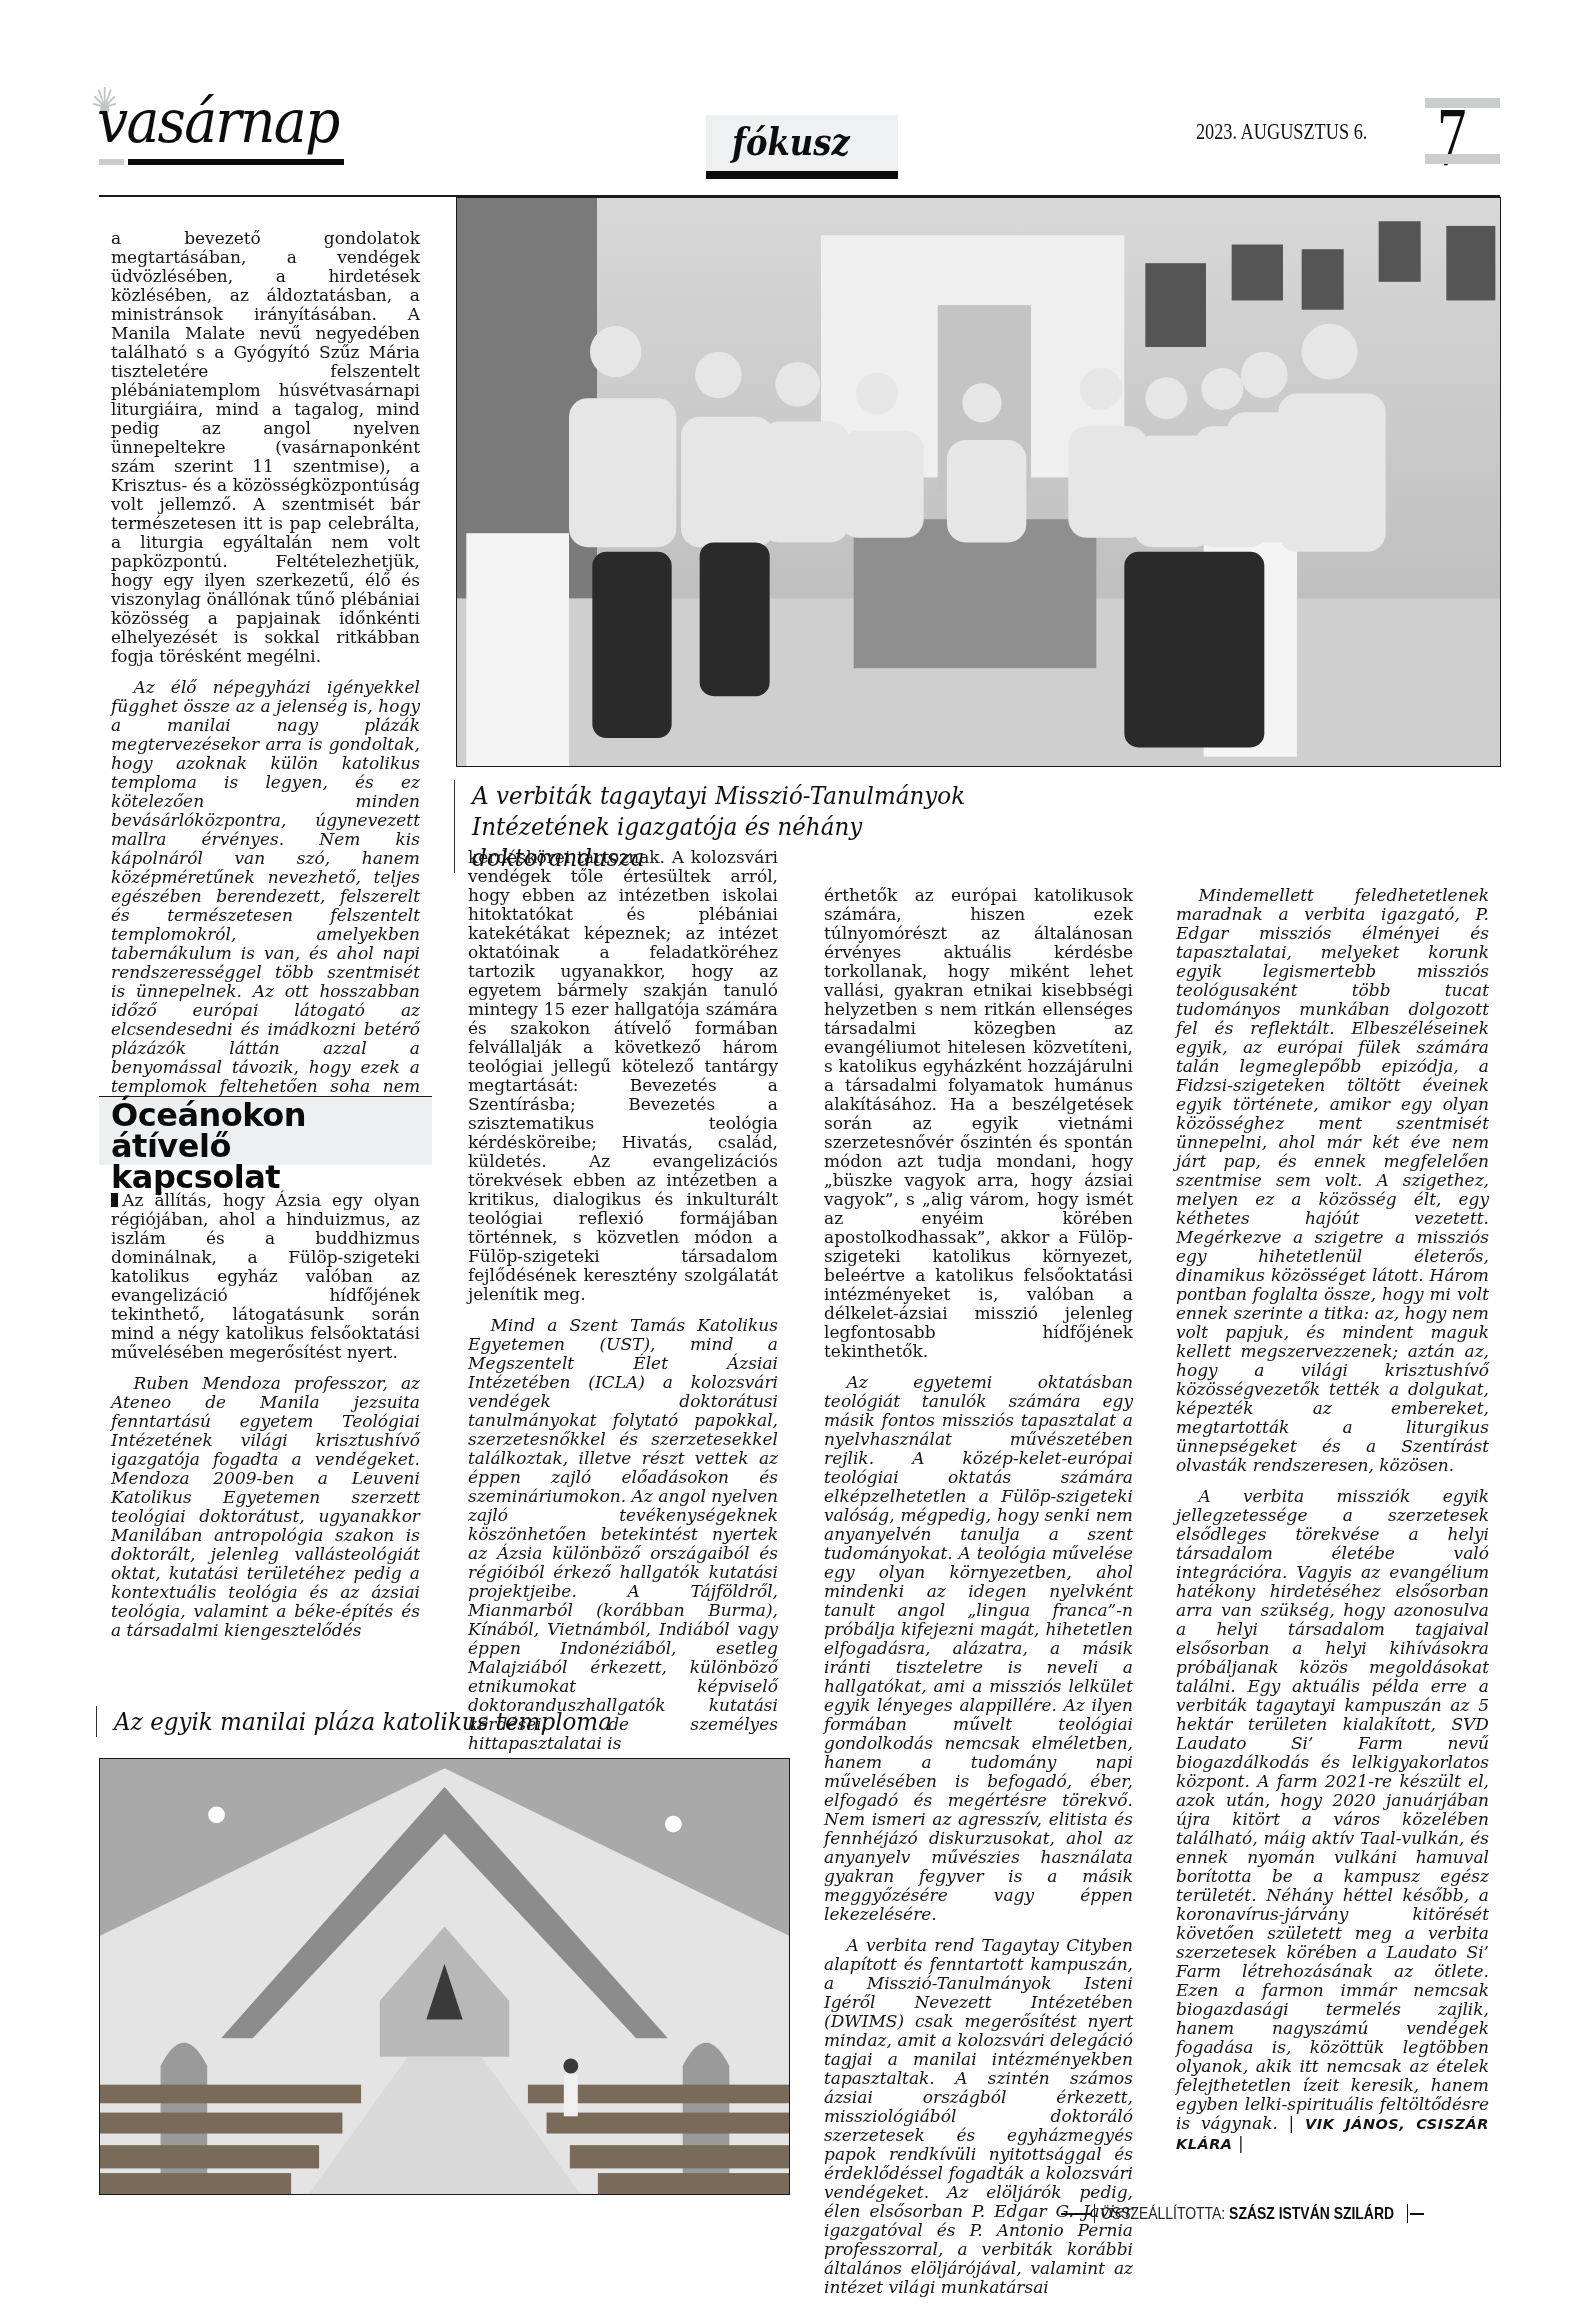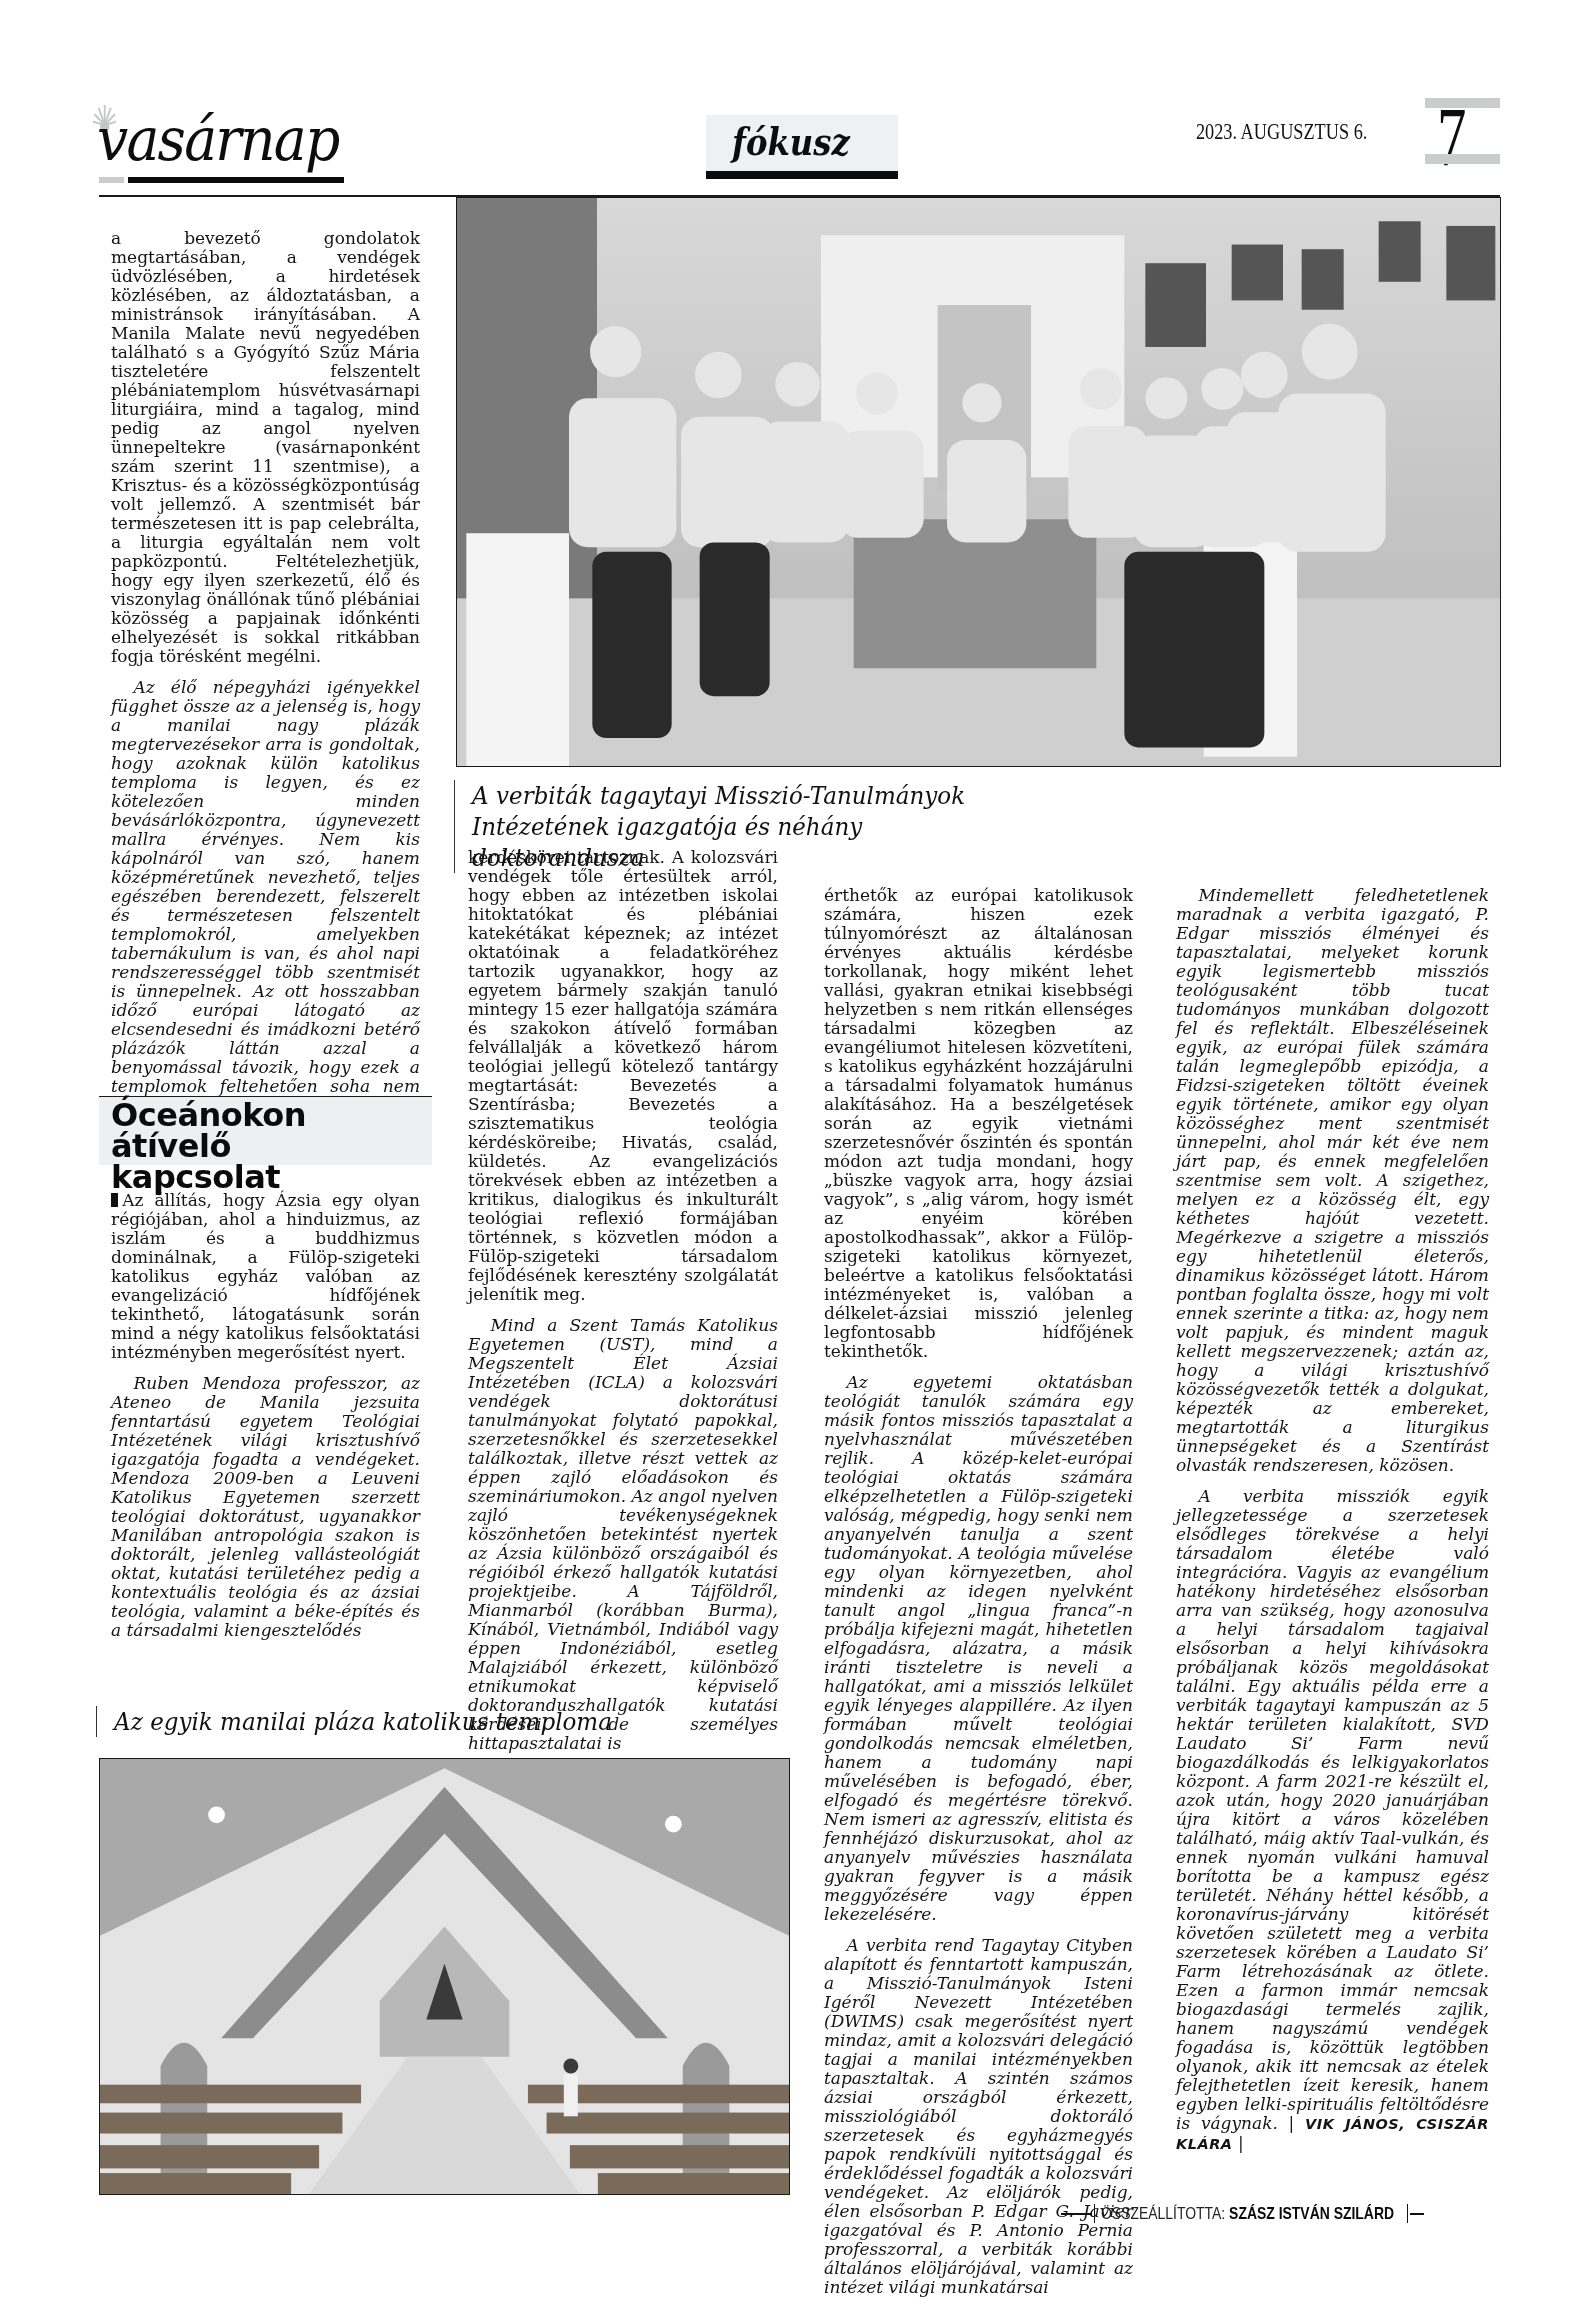--- a/index.html
+++ b/index.html
@@ -1,20 +1,20 @@
 <!DOCTYPE html>
 <html style="font-size:7.5px"><head>
 <meta charset="utf-8">
 <style>
   html, body { margin:0; padding:0; background:#ffffff; }
   body { width:1595px; height:2319px; position:relative; overflow:hidden; color:#111; font-family:"DejaVu Serif", serif; }
   .abs { position:absolute; }
 
   
-  .logo { left:93px; top:104px; width:262px; height:79px; }
+  .logo { left:93px; top:86px; width:262px; height:79px; }
   .logo-sun { position:absolute; left:0; top:0; width:23.4px; height:28px; }
   .logo-text { position:absolute; left:3.7px; top:4.7px; font-family:"DejaVu Serif", serif; font-style:italic; font-size:60px; line-height:61px; letter-spacing:-1.9px; color:#0d0d0d; transform:scaleX(0.92); transform-origin:left top; }
   .logo-bar-grey { position:absolute; left:5.6px; top:73px; width:25px; height:5.6px; background:#c9cdcc; }
   .logo-bar-black { position:absolute; left:35px; top:73px; width:216px; height:5.6px; background:#0b0b0b; }
 
   .section-box { left:706px; top:115px; width:192px; height:56px; background:#eff0f2;text-align:center; }
   .section-label { position:absolute; left:26px; top:2.8px; font-family:"DejaVu Serif", serif; font-style:italic; font-weight:bold; font-size:38px; line-height:47px; color:#0d0d0d; transform:scaleX(0.85); transform-origin:left top; }
   .section-rule { left:706px; top:171px; width:192px; height:7.5px; background:#0b0b0b; }
 
   .date { left:1196px; top:117px; width:187px; font-family:"Liberation Serif", serif; font-size:23.4px; line-height:28px; color:#111; transform:scaleX(0.78); transform-origin:left top; white-space:nowrap; }
@@ -153,21 +153,21 @@
 <div class="abs col col1a">
   <p>a bevezető gondolatok megtartásában, a vendégek üdvözlésében, a hirdetések közlésében, az áldoztatásban, a ministránsok irányításában. A Manila Malate nevű negyedében található s a Gyógyító Szűz Mária tiszteletére felszentelt plébániatemplom húsvétvasárnapi liturgiáira, mind a tagalog, mind pedig az angol nyelven ünnepeltekre (vasárnaponként szám szerint 11 szentmise), a Krisztus- és a közösségközpontúság volt jellemző. A szentmisét bár természetesen itt is pap celebrálta, a liturgia egyáltalán nem volt papközpontú. Feltételezhetjük, hogy egy ilyen szerkezetű, élő és viszonylag önállónak tűnő plébániai közösség a papjainak időnkénti elhelyezését is sokkal ritkábban fogja törésként megélni.</p>
   <p class="indent">Az élő népegyházi igényekkel függhet össze az a jelenség is, hogy a manilai nagy plázák megtervezésekor arra is gondoltak, hogy azoknak külön katolikus temploma is legyen, és ez kötelezően minden bevásárlóközpontra, úgynevezett mallra érvényes. Nem kis kápolnáról van szó, hanem középméretűnek nevezhető, teljes egészében berendezett, felszerelt és természetesen felszentelt templomokról, amelyekben tabernákulum is van, és ahol napi rendszerességgel több szentmisét is ünnepelnek. Az ott hosszabban időző európai látogató az elcsendesedni és imádkozni betérő plázázók láttán azzal a benyomással távozik, hogy ezek a templomok feltehetően soha nem állnak üresen a bevásárlóközpontok nyitvatartásának ideje alatt.</p>
 </div>
 
 <div class="abs heading-box">
   <div class="heading-text" style="width:262px;">Óceánokon átívelő kapcsolat</div>
 </div>
 
 <div class="abs col col1b">
-  <p><span class="lead-mark"></span><span>Az állítás, hogy Ázsia egy olyan régiójában, ahol a hinduizmus, az iszlám és a buddhizmus dominálnak, a Fülöp-szigeteki katolikus egyház valóban az evangelizáció hídfőjének tekinthető, látogatásunk során mind a négy katolikus felsőoktatási intézményben megerősítést nyert.</span></p>
+  <p><span class="lead-mark"></span><span>Az állítás, hogy Ázsia egy olyan régiójában, ahol a hinduizmus, az iszlám és a buddhizmus dominálnak, a Fülöp-szigeteki katolikus egyház valóban az evangelizáció hídfőjének tekinthető, látogatásunk során mind a négy katolikus felsőoktatási művelésében megerősítést nyert.</span></p>
   <p class="indent">Ruben Mendoza professzor, az Ateneo de Manila jezsuita fenntartású egyetem Teológiai Intézetének világi krisztushívő igazgatója fogadta a vendégeket. Mendoza 2009-ben a Leuveni Katolikus Egyetemen szerzett teológiai doktorátust, ugyanakkor Manilában antropológia szakon is doktorált, jelenleg vallásteológiát oktat, kutatási területéhez pedig a kontextuális teológia és az ázsiai teológia, valamint a béke-építés és a társadalmi kiengesztelődés</p>
 </div>
 
 <div class="abs col col2">
   <p>kérdéskörei tartoznak. A kolozsvári vendégek tőle értesültek arról, hogy ebben az intézetben iskolai hitoktatókat és plébániai katekétákat képeznek; az intézet oktatóinak a feladatköréhez tartozik ugyanakkor, hogy az egyetem bármely szakján tanuló mintegy 15 ezer hallgatója számára és szakokon átívelő formában felvállalják a következő három teológiai jellegű kötelező tantárgy megtartását: Bevezetés a Szentírásba; Bevezetés a szisztematikus teológia kérdésköreibe; Hivatás, család, küldetés. Az evangelizációs törekvések ebben az intézetben a kritikus, dialogikus és inkulturált teológiai reflexió formájában történnek, s közvetlen módon a Fülöp-szigeteki társadalom fejlődésének keresztény szolgálatát jelenítik meg.</p>
   <p class="indent">Mind a Szent Tamás Katolikus Egyetemen (UST), mind a Megszentelt Élet Ázsiai Intézetében (ICLA) a kolozsvári vendégek doktorátusi tanulmányokat folytató papokkal, szerzetesnőkkel és szerzetesekkel találkoztak, illetve részt vettek az éppen zajló előadásokon és szemináriumokon. Az angol nyelven zajló tevékenységeknek köszönhetően betekintést nyertek az Ázsia különböző országaiból és régióiból érkező hallgatók kutatási projektjeibe. A Tájföldről, Mianmarból (korábban Burma), Kínából, Vietnámból, Indiából vagy éppen Indonéziából, esetleg Malajziából érkezett, különböző etnikumokat képviselő doktoranduszhallgatók kutatási kérdései, de személyes hittapasztalatai is</p>
 </div>
 
 <div class="abs caption caption-church">Az egyik manilai pláza katolikus temploma</div>
 

